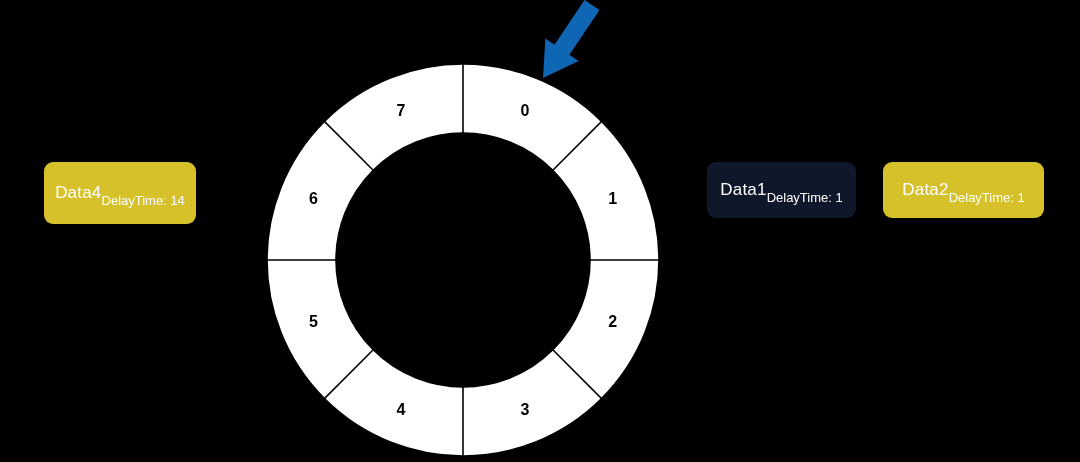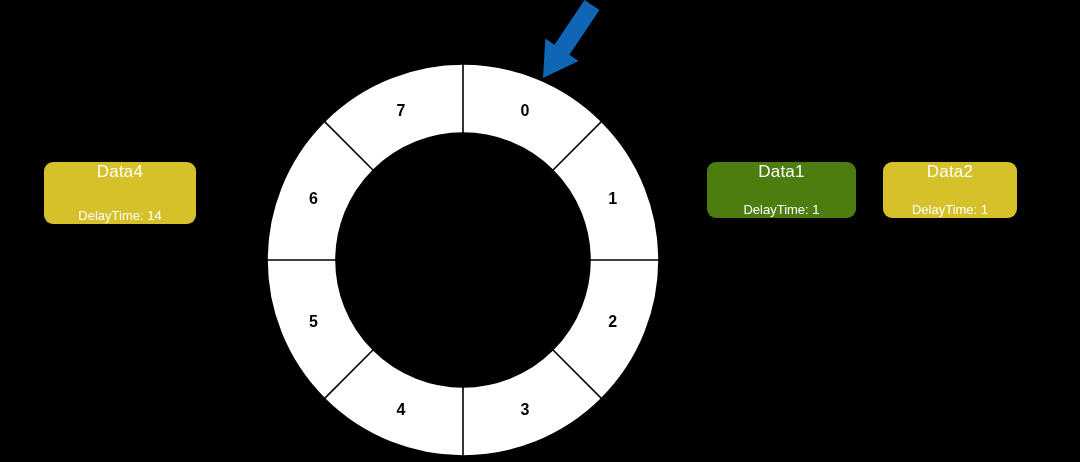--- a/index.html
+++ b/index.html
@@ -29,40 +29,40 @@
     fill: #000000;
     text-anchor: middle;
     dominant-baseline: central;
   }
   .data-box {
     position: absolute;
     background: #D6C12B;
     border-radius: 9px;
     box-sizing: border-box;
     display: flex;
-    flex-direction: column;
+    flex-direction: row;
     align-items: center;
-    justify-content: space-between;
+    justify-content: center;
     color: #FFFFFF;
     text-align: center;
     line-height: 1.12;
   }
   .data-box .box-title {
     font-size: 17px;
     font-weight: normal;
     letter-spacing: 0.2px;
   }
   .data-box .box-sub {
     font-size: 13px;
     font-weight: normal;
     margin-top: 17px;
   }
   #box-data4 { left: 44px;  top: 162px; width: 152px; height: 62px; }
   #box-data1 { left: 707px; top: 162px; width: 149px; height: 56px; }
-  #box-data2 { left: 883px; top: 162px; width: 134px; height: 56px; }
+  #box-data2 { left: 883px; top: 162px; width: 161px; height: 56px; }
 </style>
 </head>
 <body>
 
 <div id="canvas">
 
   <svg id="wheel-svg" viewBox="0 0 1080 462">
 
     <path id="ring-body" fill="#FFFFFF" fill-rule="evenodd" stroke="#000000" stroke-width="1.6" d="M 267 260 a 196 196 0 1 0 392 0 a 196 196 0 1 0 -392 0 Z M 336 260 a 127 127 0 1 0 254 0 a 127 127 0 1 0 -254 0 Z"></path>
 
@@ -91,21 +91,21 @@
     <g id="pointer-arrow">
       <path id="arrow-shape" fill="#0F66B5" d="M 584.53 -0.02 L 554.48 44.75 L 545.34 38.62 L 543.00 78.00 L 578.55 60.92 L 569.42 54.79 L 599.47 10.02 Z"></path>
     </g>
   </svg>
 
   <div class="data-box" id="box-data4" style="background: rgb(214, 193, 43); color: rgb(255, 255, 255);">
     <div class="box-title">Data4</div>
     <div class="box-sub">DelayTime: 14</div>
   </div>
 
-  <div class="data-box" id="box-data1" style="background: #4d7c0f; color: rgb(255, 255, 255);">
+  <div class="data-box" id="box-data1" style="background: #0f172a; color: rgb(255, 255, 255);">
     <div class="box-title">Data1</div>
     <div class="box-sub">DelayTime: 1</div>
   </div>
 
   <div class="data-box" id="box-data2" style="background: rgb(214, 193, 43); color: rgb(255, 255, 255);">
     <div class="box-title">Data2</div>
     <div class="box-sub">DelayTime: 1</div>
   </div>
 
 </div>

